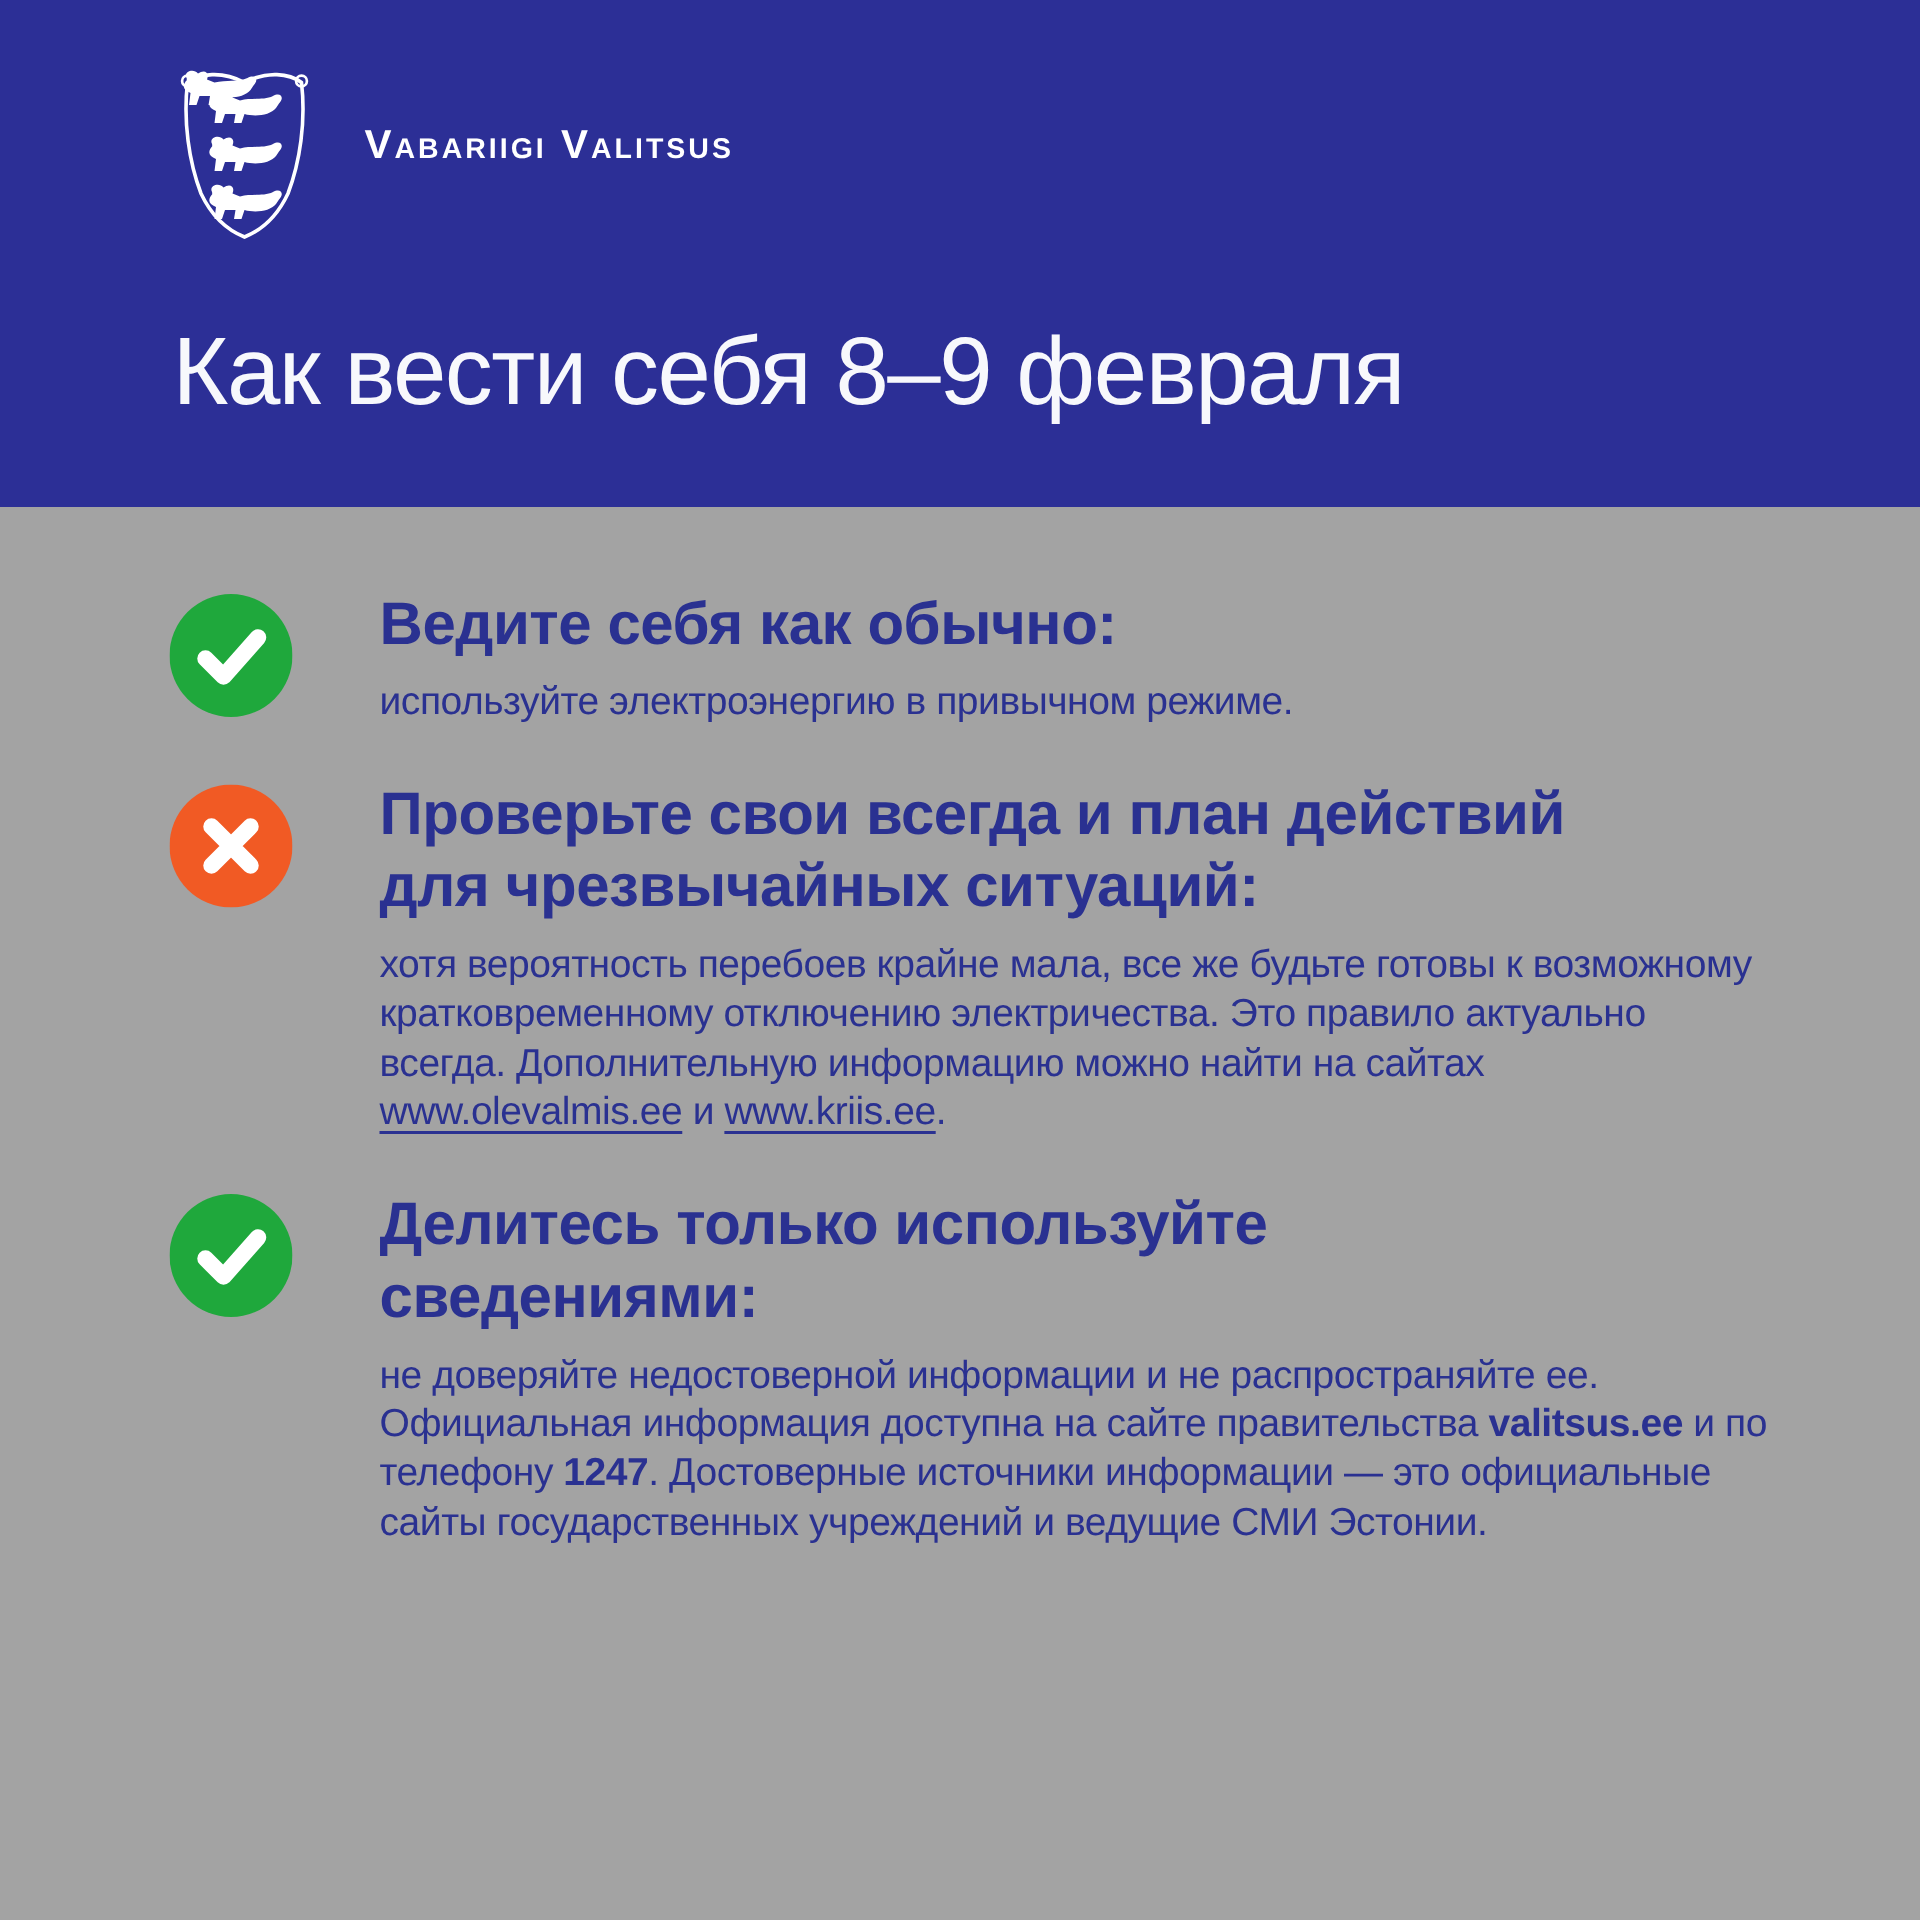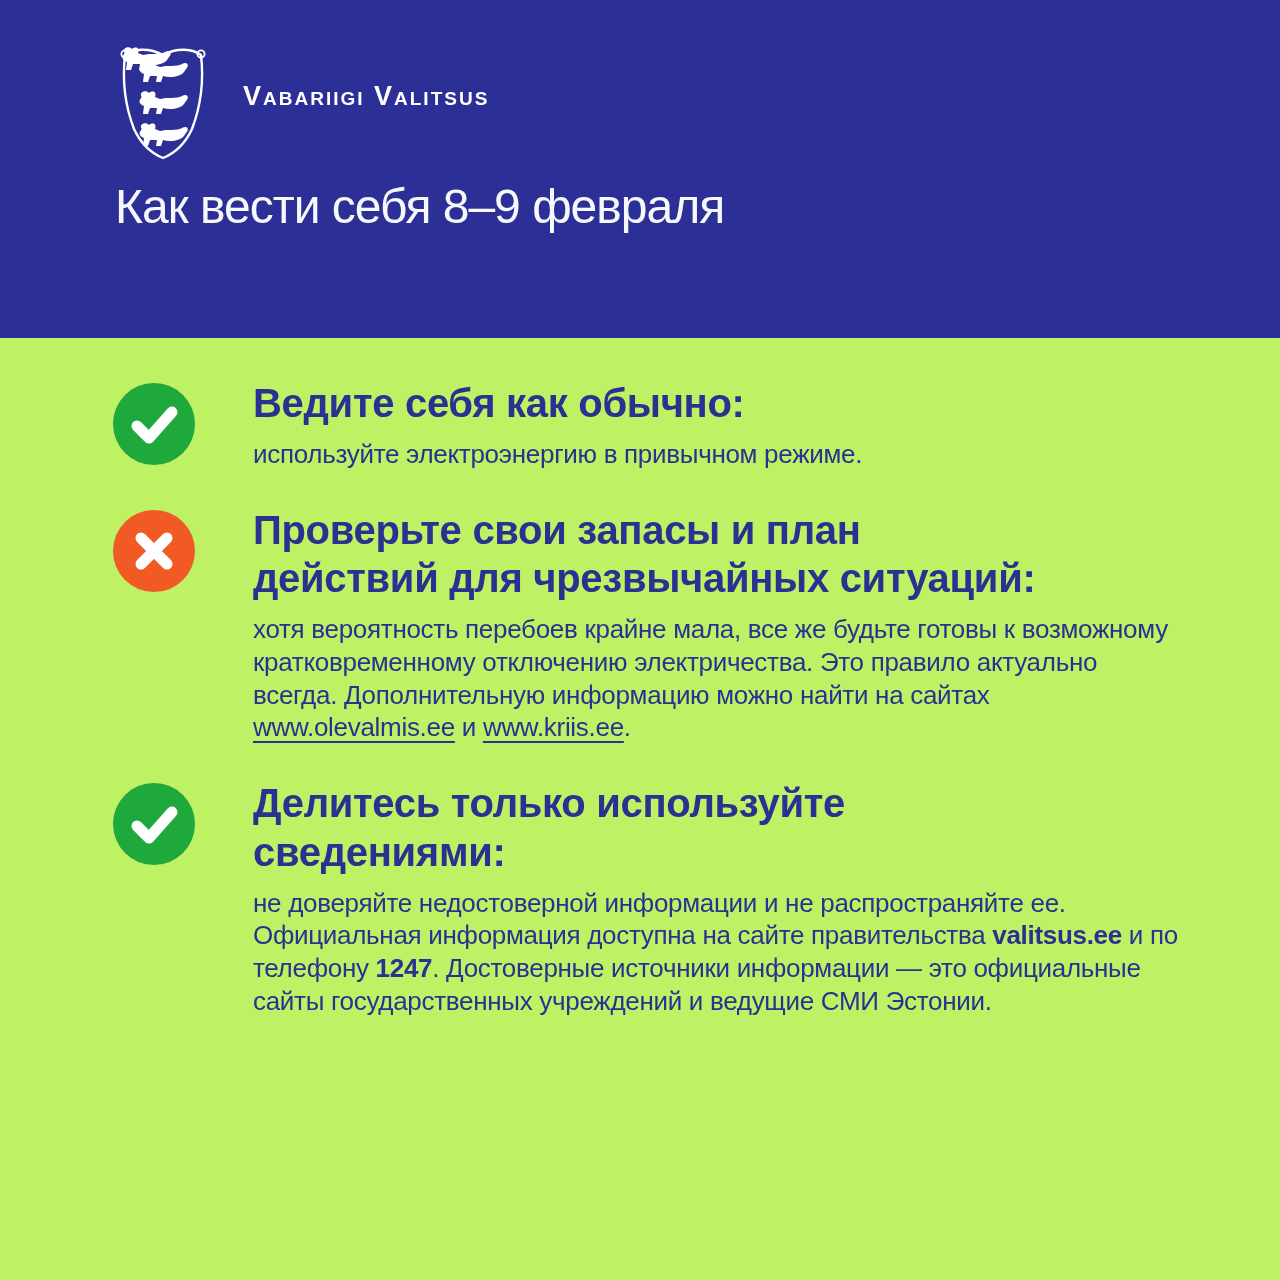--- a/index.html
+++ b/index.html
@@ -2,53 +2,53 @@
 <html lang="ru"><head>
 <meta charset="utf-8">
 <style>
   html,body{margin:0;padding:0;}
   body{
     width:1280px;height:1280px;
     background:#ffffff;
     font-family:"Liberation Sans","DejaVu Sans",sans-serif;
     overflow:hidden;
   }
-  .page{width:1280px;height:1280px;position:relative;background:#bef264;}
+  .page{width:1280px;height:1280px;position:relative;background:#a3a3a3;}
 
   
   .header{
     height:338px;
     background:#2C2F96;
     box-sizing:border-box;
     padding:45px 100px 0 113px;
   }
   .brand{display:flex;align-items:flex-start;gap:30px;}
   .logo{width:100px;height:118px;flex:none;}
   .logo svg{width:100px;height:118px;display:block;}
   .org-name{
     margin-top:36px;
     color:#ffffff;
     font-size:27px;
     font-weight:600;
     font-variant:small-caps;
     letter-spacing:2px;
   }
   .page-title{
-    margin:20px 0 0 2px;
+    margin:52px 0 0 2px;
     color:#f7f8fc;
-    font-size:48px;
+    font-size:64px;
     font-weight:500;
     letter-spacing:-1px;
     line-height:1;
   }
 
   
   .content{
     box-sizing:border-box;
-    padding:39px 90px 0 113px;
+    padding:52px 90px 0 113px;
   }
   .section{
     display:flex;
     gap:58px;
     margin-bottom:33px;
   }
   .icon-wrap{width:82px;height:82px;flex:none;margin-top:6px;}
   .icon-wrap svg{width:82px;height:82px;display:block;}
   .text-col{max-width:930px;}
   .sec-heading{
@@ -125,21 +125,21 @@
     </div>
 
     <div class="section">
       <div class="icon-wrap">
           <svg id="icon-cross" viewBox="0 0 82 82" xmlns="http://www.w3.org/2000/svg">
     <circle cx="41" cy="41" r="41" fill="#F15A24"></circle>
     <path d="M28 28 L54 54 M54 28 L28 54" fill="none" stroke="#ffffff" stroke-width="11" stroke-linecap="round"></path>
   </svg>
         </div>
       <div class="text-col">
-        <h2 class="sec-heading">Проверьте свои запасы и план действий для чрезвычайных ситуаций:</h2>
+        <h2 class="sec-heading">Проверьте свои всегда и план действий для чрезвычайных ситуаций:</h2>
         <div class="sec-body"><span class="seg-normal">хотя вероятность перебоев крайне мала, все же будьте готовы к возможному кратковременному отключению электричества. Это правило актуально всегда. Дополнительную информацию можно найти на сайтах </span><span class="seg-link">www.olevalmis.ee</span><span class="seg-normal"> и </span><span class="seg-link">www.kriis.ee</span><span class="seg-normal">.</span></div>
       </div>
     </div>
 
     <div class="section">
       <div class="icon-wrap">
           <svg id="icon-check" viewBox="0 0 82 82" xmlns="http://www.w3.org/2000/svg">
     <circle cx="41" cy="41" r="41" fill="#1FA83C"></circle>
     <path d="M24 43 L36 55 L59 29" fill="none" stroke="#ffffff" stroke-width="11" stroke-linecap="round" stroke-linejoin="round"></path>
   </svg>

